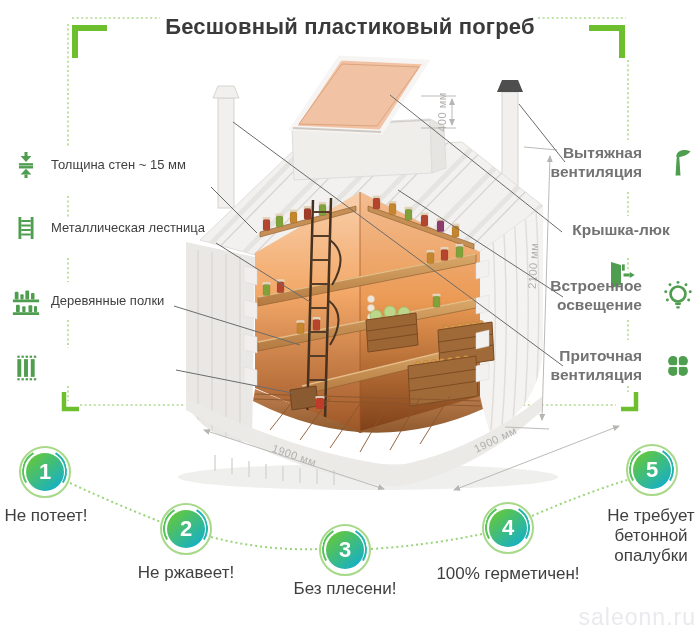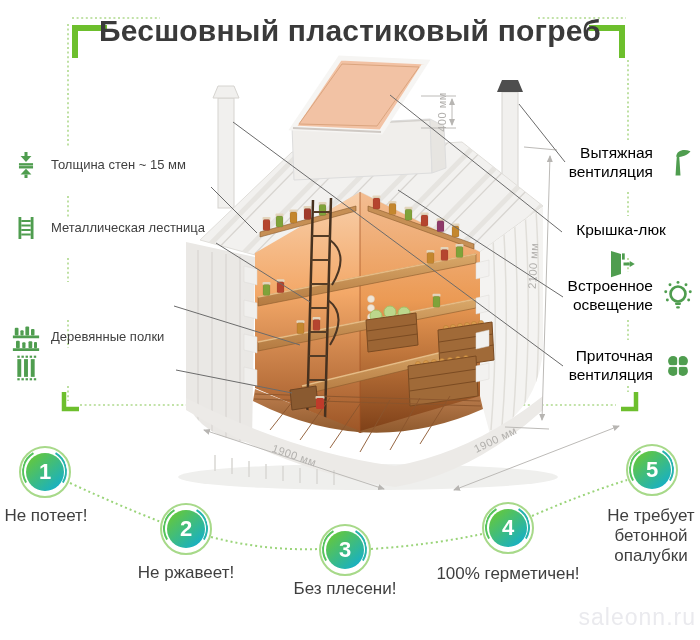--- a/index.html
+++ b/index.html
@@ -1,25 +1,25 @@
 <!DOCTYPE html>
 <html><head>
 <meta charset="utf-8">
 <style>
   html,body{margin:0;padding:0;background:#fff;}
   #stage{position:relative;width:700px;height:640px;background:#fff;overflow:hidden;
          font-family:"Liberation Sans","DejaVu Sans",sans-serif;}
   .abs{position:absolute;}
   #scene{position:absolute;left:0;top:0;}
-  .title{left:0;right:0;top:14px;text-align:center;font-size:30px;font-weight:bold;
+  .title{left:0;right:0;top:14px;text-align:center;font-size:22px;font-weight:bold;
          color:#3a3a3a;letter-spacing:.2px;}
   .feat-l{position:absolute;left:10px;display:flex;align-items:center;gap:9px;
           color:#3f3f3f;font-size:13px;line-height:1.2;}
-  .feat-r{position:absolute;right:6px;width:146px;display:flex;align-items:center;gap:9px;
-          color:#000000;font-size:15.5px;line-height:1.2;text-align:right;}
+  .feat-r{position:absolute;right:6px;width:146px;display:flex;align-items:center;gap:20px;
+          color:#737373;font-size:15.5px;line-height:1.2;text-align:right;font-weight:bold;}
   .feat-r .flabel{flex:1;}
   .ficon{display:flex;align-items:center;justify-content:center;width:32px;}
   .ficon svg{display:block;}
   .icon-fill{fill:#4f9d4f;}
   .icon-stroke{stroke:#4f9d4f;fill:none;}
   .bcircle{position:absolute;width:52px;height:52px;border-radius:50%;
            border:2px solid #a7d989;box-sizing:border-box;background:#fff;}
   .binner{position:absolute;left:5px;top:5px;width:38px;height:38px;border-radius:50%;
           background:linear-gradient(140deg,#63c73f 12%,#17b0c4 88%);
           display:flex;align-items:center;justify-content:center;
@@ -335,21 +335,21 @@
       <rect class="icon-fill" x="4.5" y="1" width="2.8" height="22"></rect>
       <rect class="icon-fill" x="16.7" y="1" width="2.8" height="22"></rect>
       <rect class="icon-fill" x="7.3" y="4" width="9.4" height="2"></rect>
       <rect class="icon-fill" x="7.3" y="8.5" width="9.4" height="2"></rect>
       <rect class="icon-fill" x="7.3" y="13" width="9.4" height="2"></rect>
       <rect class="icon-fill" x="7.3" y="17.5" width="9.4" height="2"></rect>
     </svg>
   </span>
   <span class="flabel">Металлическая лестница</span>
 </div>
-<div class="feat-l" style="top:286px;margin-top:36px;">
+<div class="feat-l" style="top:286px;">
   <span class="ficon">
     <svg viewBox="0 0 24 24" width="30" height="30">
       <rect class="icon-fill" x="1.5" y="10.8" width="21" height="2.2"></rect>
       <rect class="icon-fill" x="1.5" y="21" width="21" height="2.2"></rect>
       <rect class="icon-fill" x="3" y="4.5" width="3" height="6.3" rx="0.8"></rect>
       <rect class="icon-fill" x="7.5" y="6.5" width="2.6" height="4.3" rx="0.8"></rect>
       <rect class="icon-fill" x="11.5" y="3.6" width="3" height="7.2" rx="0.8"></rect>
       <rect class="icon-fill" x="16" y="5.5" width="2.8" height="5.3" rx="0.8"></rect>
       <rect class="icon-fill" x="4" y="15" width="3" height="6" rx="0.8"></rect>
       <rect class="icon-fill" x="9" y="16.2" width="2.6" height="4.8" rx="0.8"></rect>

